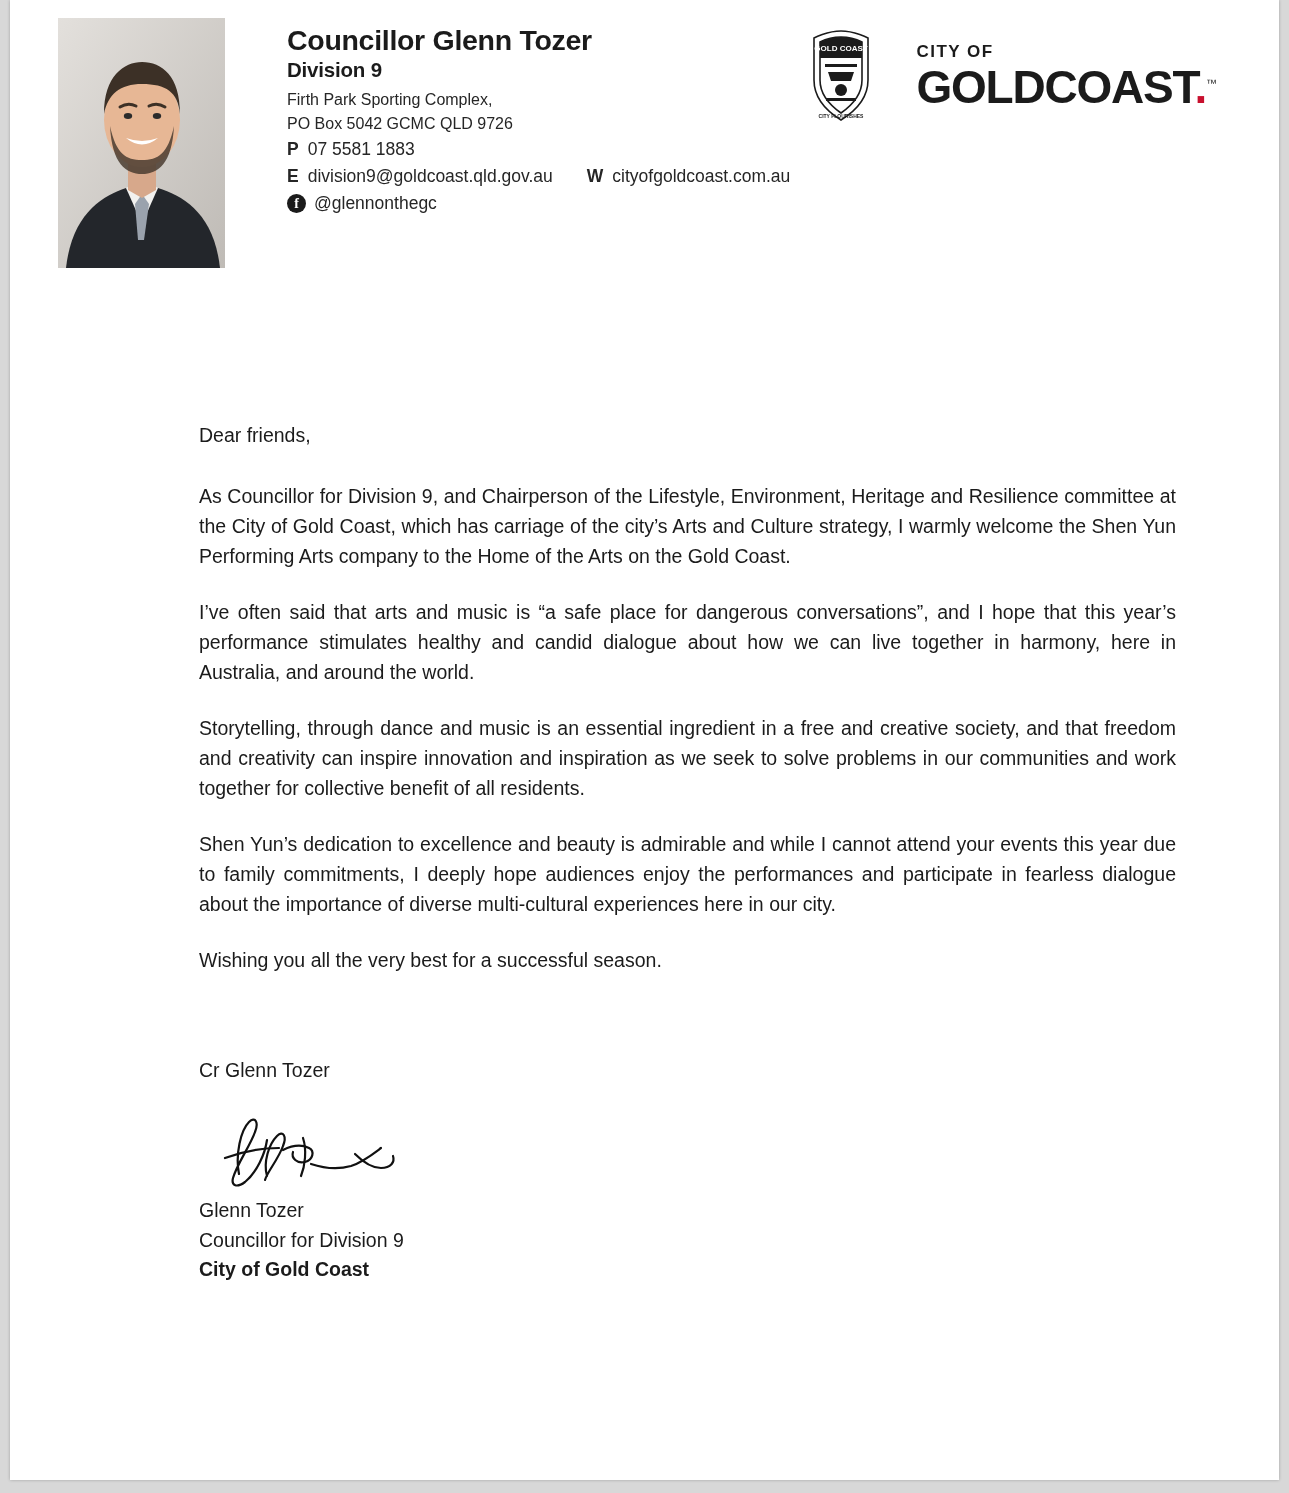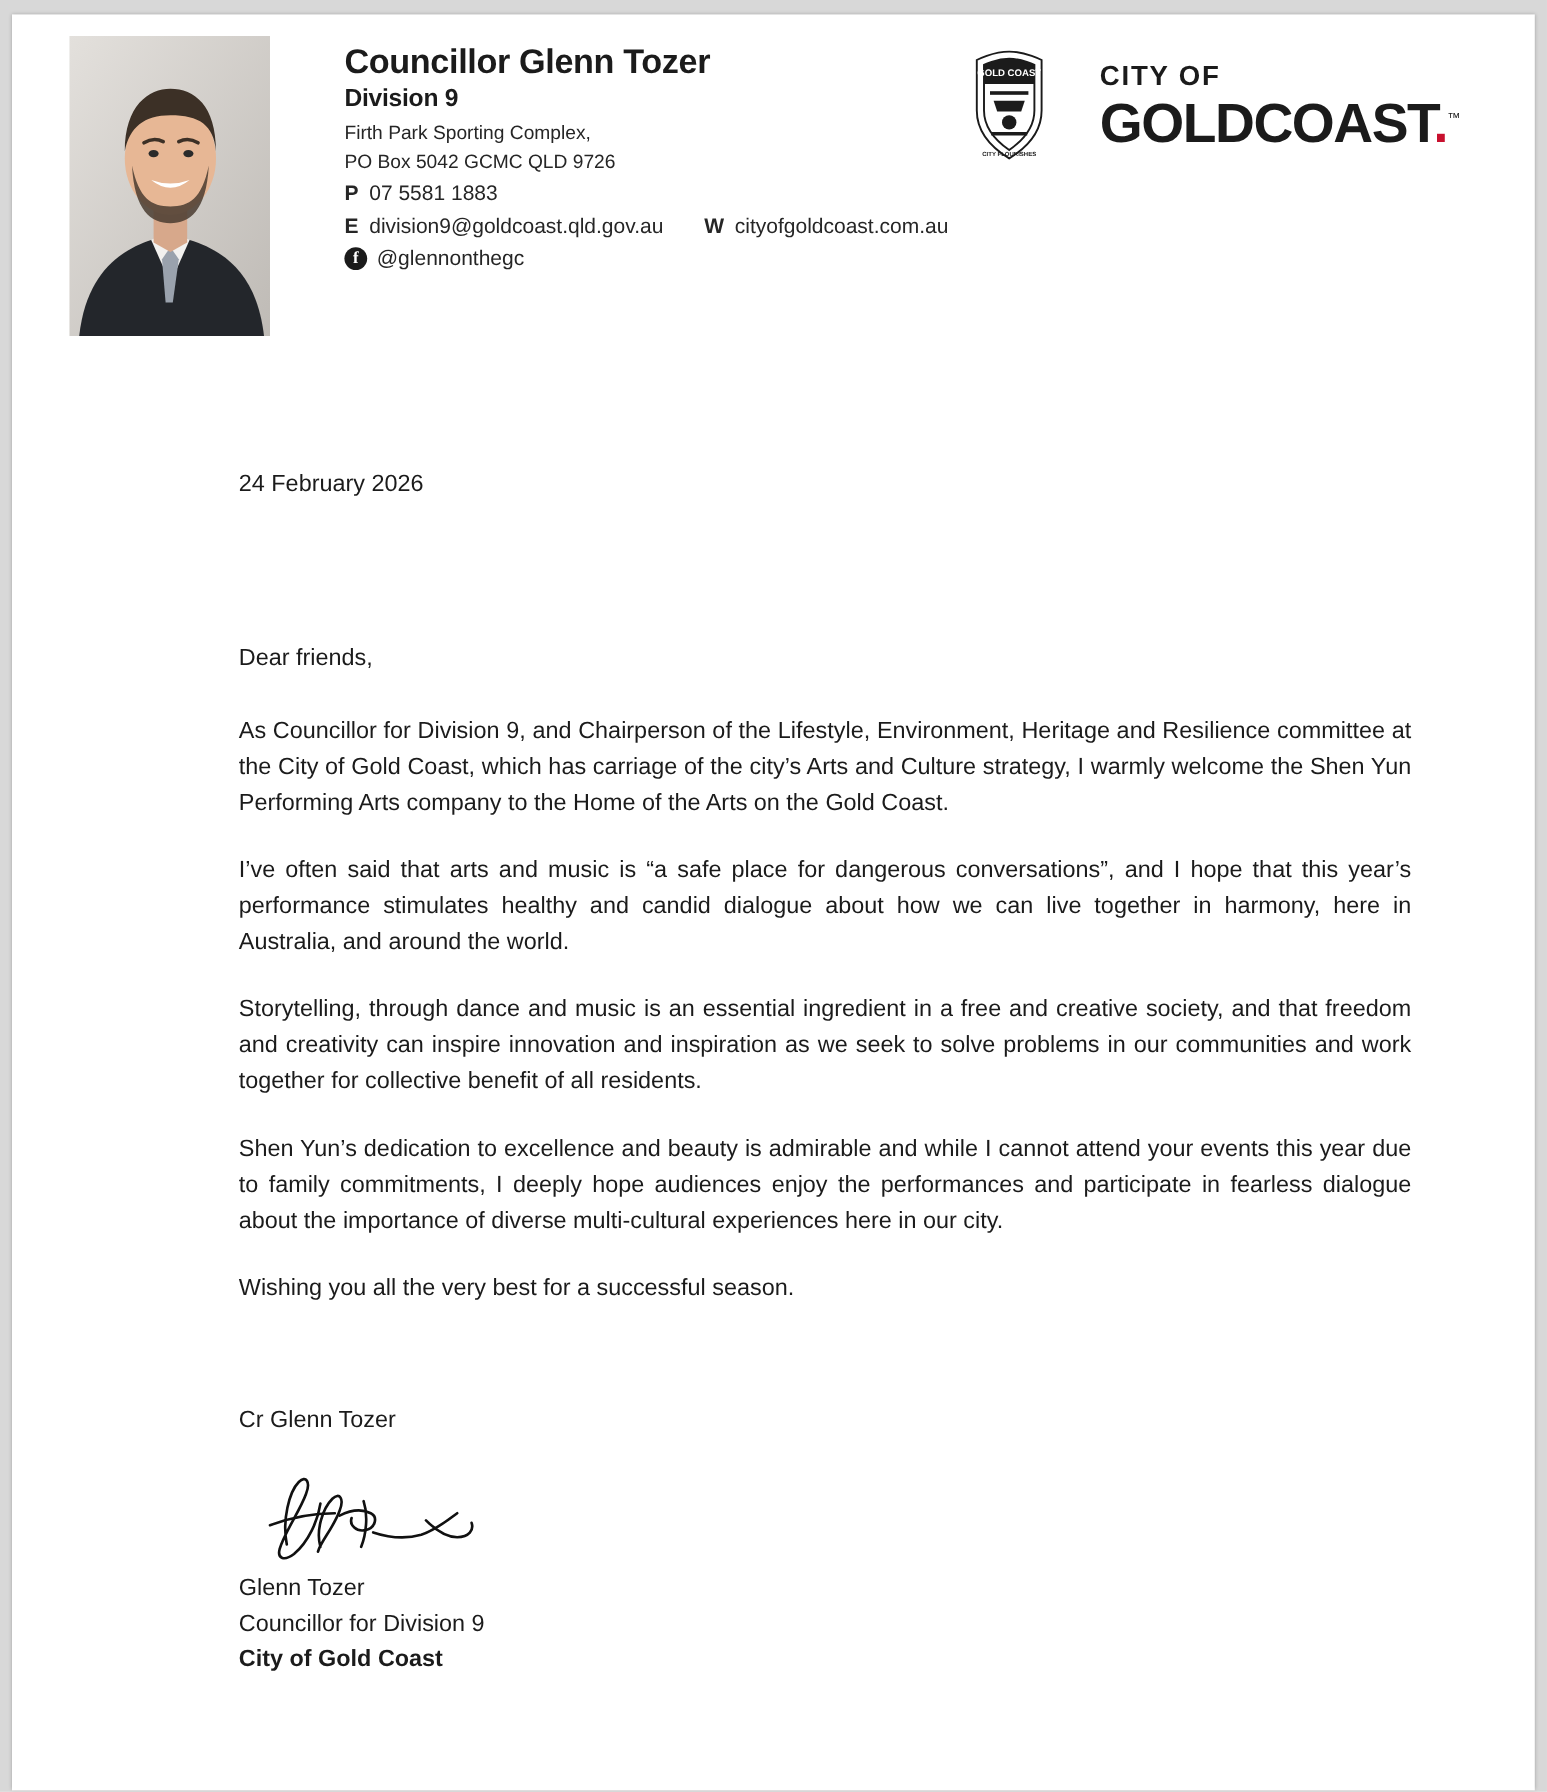--- a/index.html
+++ b/index.html
@@ -9,21 +9,21 @@
   }
   body {
     width: 1289px;
     height: 1493px;
     font-family: "Liberation Sans", sans-serif;
     overflow: hidden;
   }
   .page {
     position: absolute;
     left: 10px;
-    top: 12px;
+    top: 0;
     width: 1269px;
     height: 1480px;
     background: #ffffff;
     box-shadow: 0 0 3px rgba(0,0,0,0.25);
   }
 
   
   .letterhead {
     position: relative;
     padding: 22px 0 0 0;
@@ -104,21 +104,21 @@
     position: absolute;
     right: 62px;
     top: 28px;
     display: flex;
     align-items: center;
     gap: 32px;
   }
   .crest { width: 86px; height: 96px; }
   .logo-words { line-height: 1; }
   .logo-city {
-    font-size: 23px;
+    font-size: 17px;
     font-weight: 700;
     letter-spacing: 1.5px;
     color: #1b1b1b;
     margin-bottom: 4px;
   }
   .logo-gc {
     font-size: 46px;
     font-weight: 700;
     letter-spacing: -1.2px;
     color: #1b1b1b;
@@ -258,21 +258,20 @@
         <div class="logo-city">CITY OF</div>
         <div class="logo-gc">
           <span>GOLDCOAST</span><span class="dot">.</span><span class="logo-tm">™</span>
         </div>
       </div>
     </div>
   </div>
 
   <div class="body">
 
-    <div class="date">24 February 2026</div>
 
     <div class="salutation">Dear friends,</div>
 
     <p class="para first">As Councillor for Division 9, and Chairperson of the Lifestyle, Environment, Heritage and Resilience committee at the City of Gold Coast, which has carriage of the city’s Arts and Culture strategy, I warmly welcome the Shen Yun Performing Arts company to the Home of the Arts on the Gold Coast.</p>
     <p class="para">I’ve often said that arts and music is “a safe place for dangerous conversations”, and I hope that this year’s performance stimulates healthy and candid dialogue about how we can live together in harmony, here in Australia, and around the world.</p>
     <p class="para">Storytelling, through dance and music is an essential ingredient in a free and creative society, and that freedom and creativity can inspire innovation and inspiration as we seek to solve problems in our communities and work together for collective benefit of all residents.</p>
     <p class="para">Shen Yun’s dedication to excellence and beauty is admirable and while I cannot attend your events this year due to family commitments, I deeply hope audiences enjoy the performances and participate in fearless dialogue about the importance of diverse multi-cultural experiences here in our city.</p>
     <p class="para noj">Wishing you all the very best for a successful season.</p>
 
     <div class="signoff-name">Cr Glenn Tozer</div>

